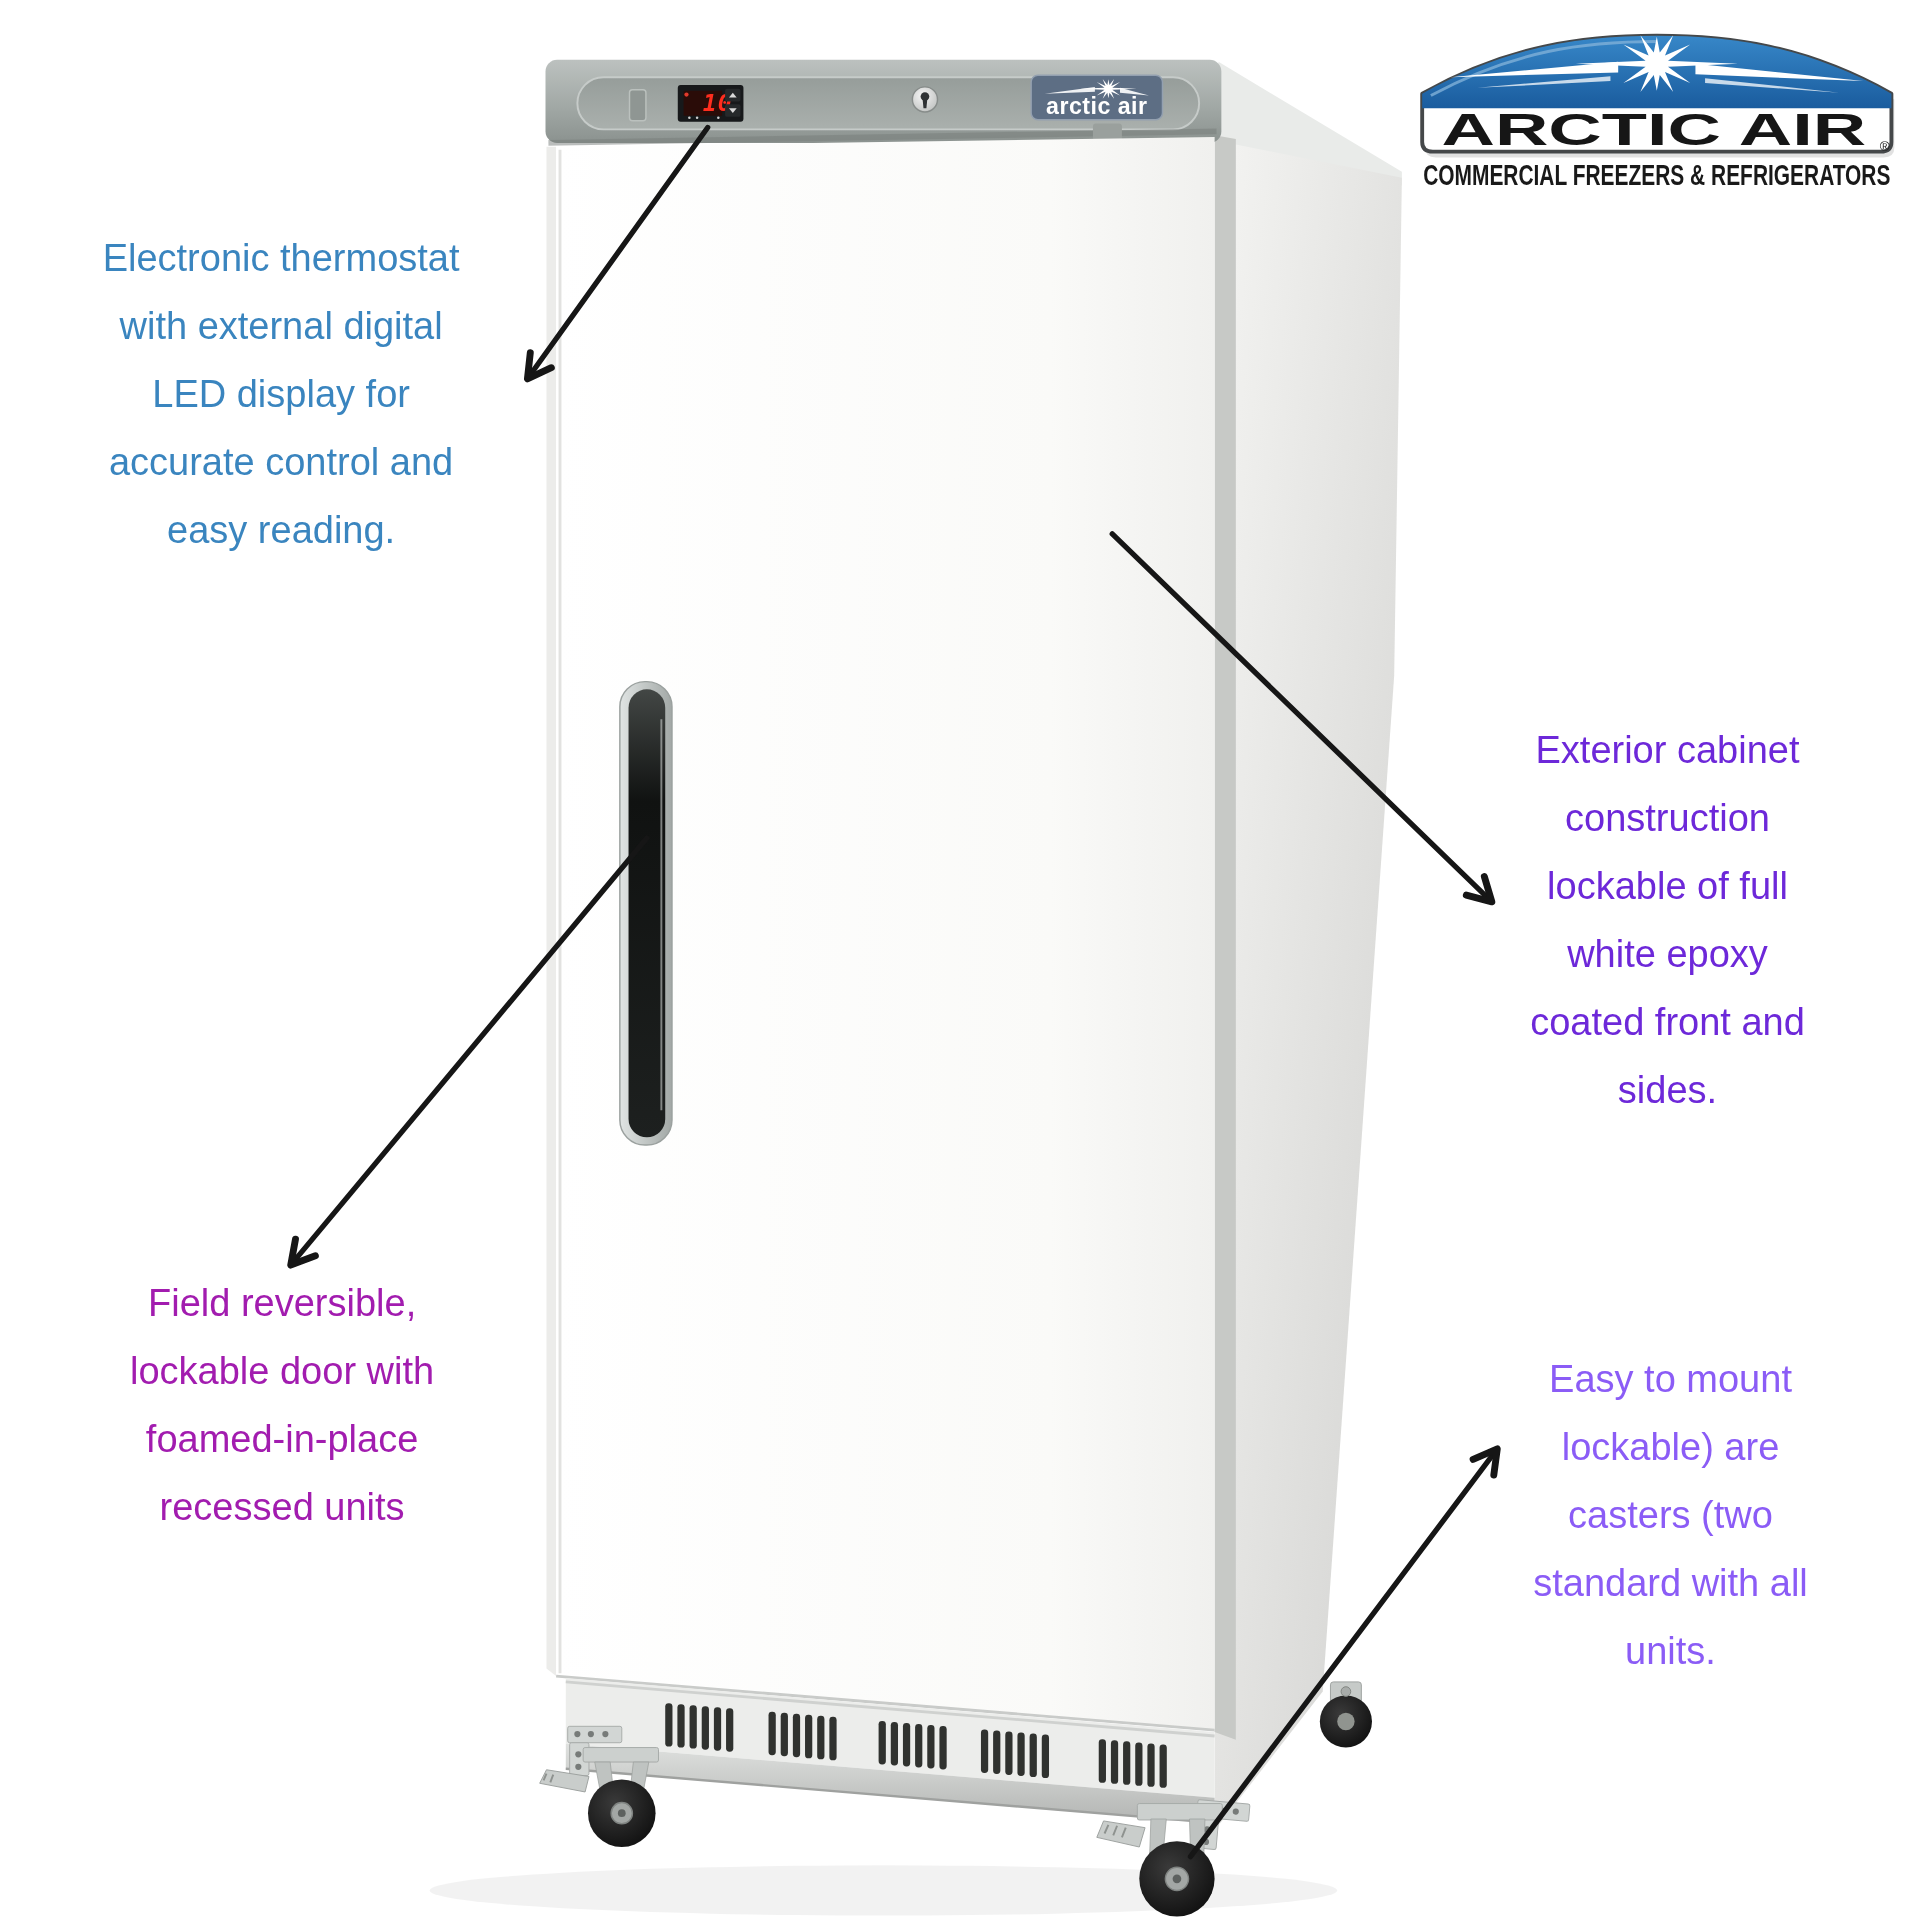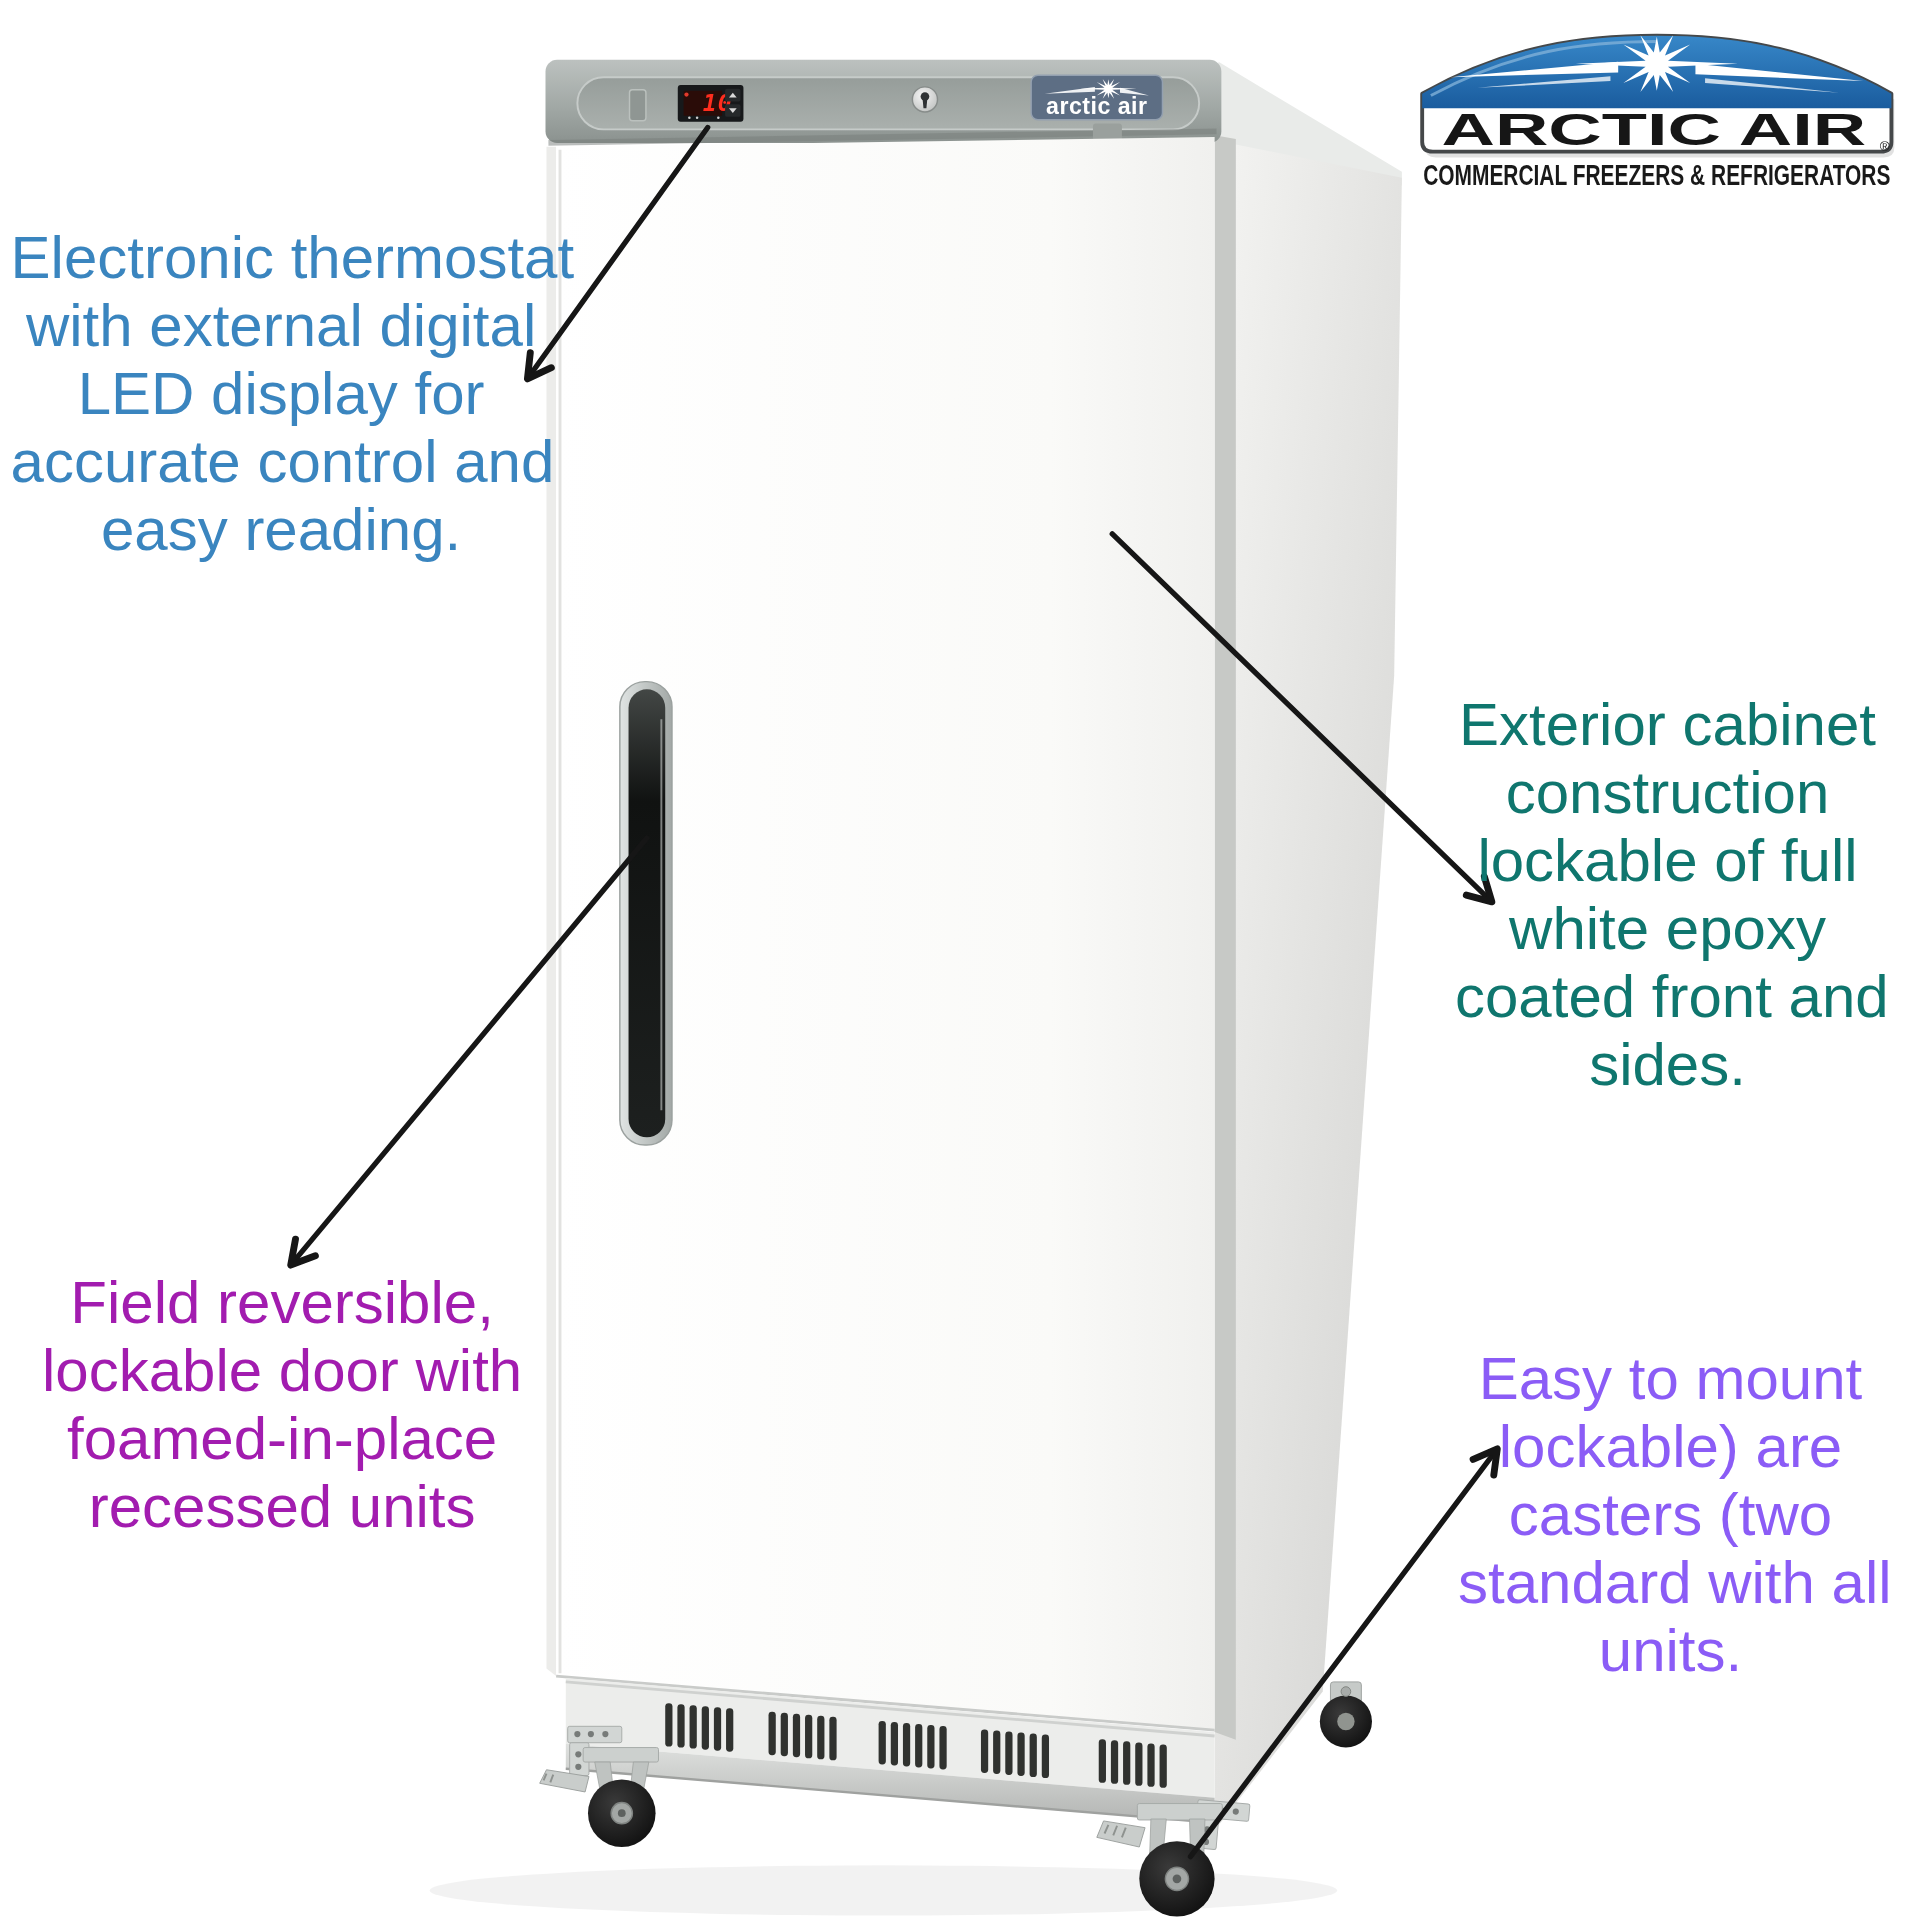--- a/index.html
+++ b/index.html
@@ -1,19 +1,19 @@
 <!DOCTYPE html>
 <html><head>
 <meta charset="utf-8">
 <style>
   html,body{margin:0;padding:0;background:#ffffff;}
   #stage{position:relative;width:1931px;height:1931px;background:#ffffff;overflow:hidden;
          font-family:"Liberation Sans",sans-serif;padding-left:47px;}
   #scene{position:absolute;left:0;top:0;}
-  .callout{position:absolute;text-align:center;color:#3a85bf;font-size:60px;line-height:68px;
+  .callout{position:absolute;text-align:center;color:#3a85bf;font-size:38px;line-height:68px;
            font-family:"Liberation Sans",sans-serif;font-weight:400;}
   .callout .ln{white-space:nowrap;}
   svg text{font-family:"Liberation Sans",sans-serif;}
   .seg{font-family:"DejaVu Sans Mono",monospace;font-weight:bold;font-style:italic;}
 </style>
 </head>
 <body>
 
 <div id="stage">
 
@@ -245,21 +245,21 @@
 </svg>
 
 <div class="callout" style="left: 10.6px; top: 224px; width: 541px; color: rgb(58, 133, 191);">
   <div class="ln">Electronic thermostat</div>
   <div class="ln">with external digital</div>
   <div class="ln">LED display for</div>
   <div class="ln">accurate control and</div>
   <div class="ln">easy reading.</div>
 </div>
 
-<div class="callout" style="left: 1455px; top: 691px; width: 425px; color: #0f766e;">
+<div class="callout" style="left: 1455px; top: 716px; width: 425px; color: #6d28d9;">
   <div class="ln">Exterior cabinet</div>
   <div class="ln">construction</div>
   <div class="ln">lockable of full</div>
   <div class="ln">white epoxy</div>
   <div class="ln">coated front and</div>
   <div class="ln">sides.</div>
 </div>
 
 <div class="callout" style="left: 11.6px; top: 1269px; width: 541px; color: #a21caf;">
   <div class="ln">Field reversible,</div>

